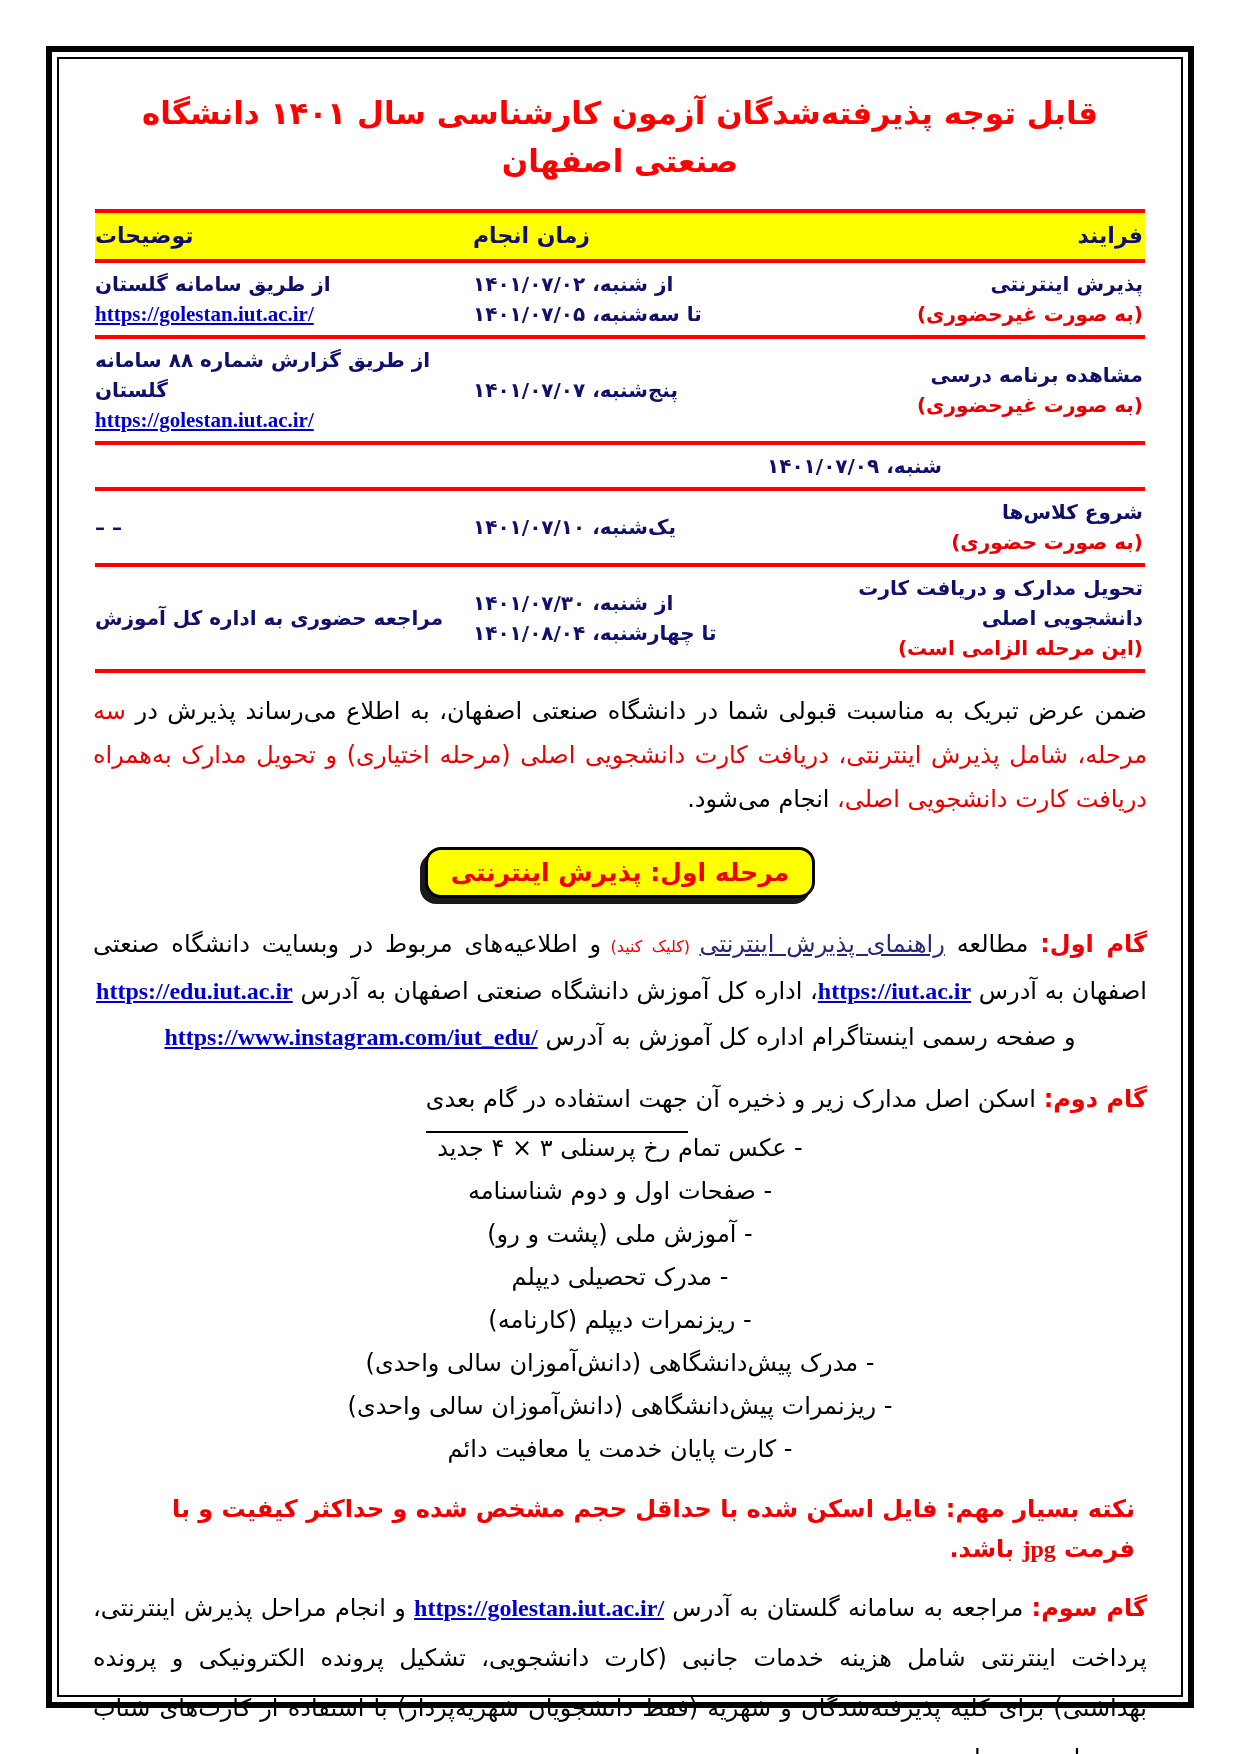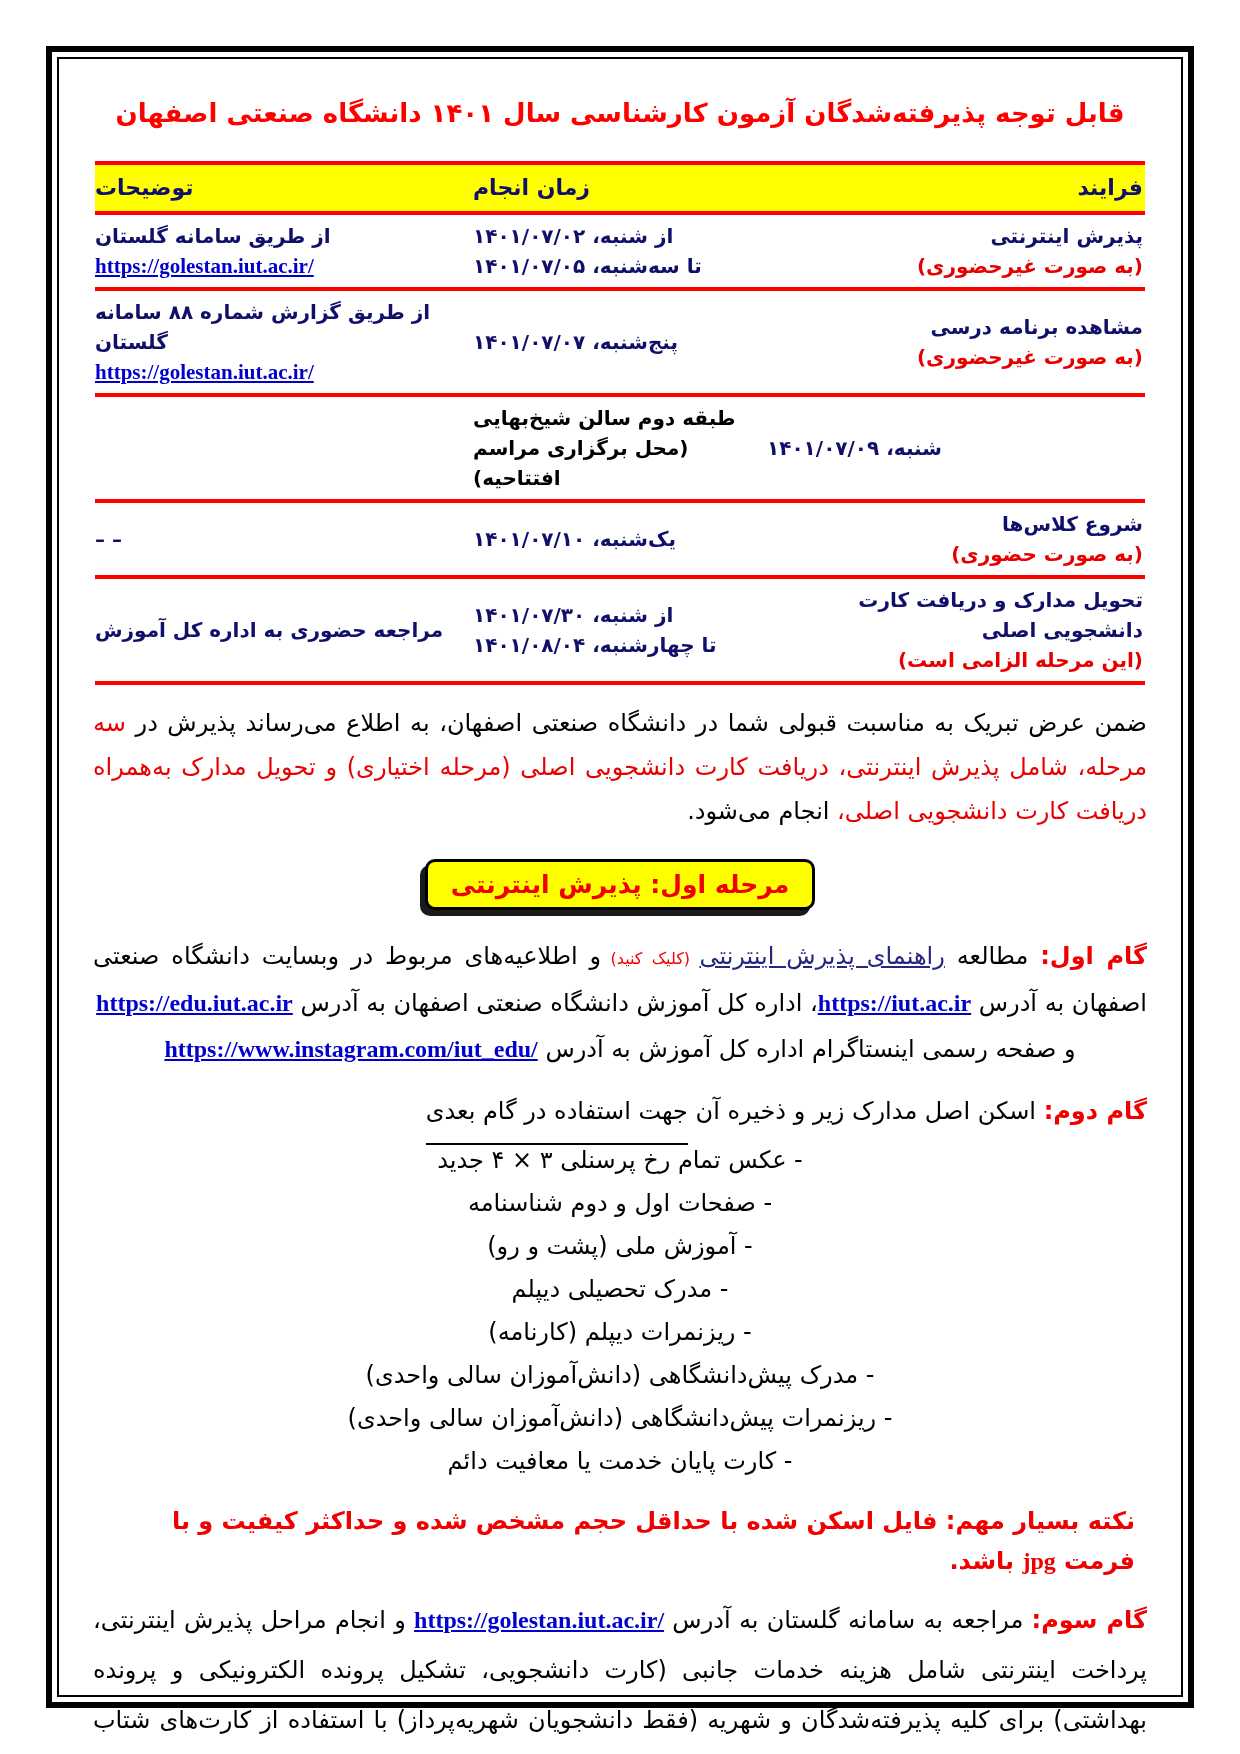--- a/index.html
+++ b/index.html
@@ -11,21 +11,21 @@
     position:absolute; top:46px; left:46px; right:46px; bottom:46px;
     border:6px solid #000;
   }
   .frame-inner {
     position:absolute; top:5px; left:5px; right:5px; bottom:5px;
     border:2px solid #000; box-sizing:border-box;
     padding:14px 34px 0 34px; direction:rtl;
   }
   .title {
     margin:16px 0 24px 0; text-align:center;
-    font-size:26px; font-weight:bold; color:#ff0000; line-height:48px;
+    font-size:31px; font-weight:bold; color:#ff0000; line-height:48px;
   }
   
   .sched { margin:0 2px; }
   .thead {
     display:grid; grid-template-columns:36% 28% 36%;
     background:#ffff00; border-top:4px solid #ff0000; border-bottom:4px solid #ff0000;
     padding:8px 0; align-items:center;
   }
   .th { color:#10106a; font-weight:bold; font-size:22px; line-height:30px; }
   .trow {
@@ -47,21 +47,21 @@
   .red-seg { color:#e80000; }
   .step-label { color:#f00000; font-weight:bold; }
   .doc-link {
     color:#0000cf; font-family:"Liberation Serif", serif; font-weight:bold;
     text-decoration:underline; direction:ltr; unicode-bidi:embed; cursor:pointer;
   }
   .guide-link { color:#26267d; text-decoration:underline; cursor:pointer; }
   .click-hint { color:#f00000; font-size:16px; }
   .badge {
     display:table; margin:26px auto 24px auto; background:#ffff00;
-    border:3px solid #000; border-radius:10px; padding:8px 23px;
+    border:3px solid #000; border-radius:16px; padding:8px 23px;
     color:#f00000; font-weight:bold; font-size:25px;
     box-shadow:-5px 6px 0 #1a1a1a;
   }
   .center-line { text-align:center; font-size:24px; line-height:48px; color:#000; }
   .step2-head { font-size:24px; line-height:48px; color:#000; text-align:right; margin:14px 0 4px 0; }
   .ul-seg { border-bottom:2px solid #000; padding-bottom:18px; }
   .doc-list { margin:2px 0 6px 0; }
   .doc-item { text-align:center; font-size:24px; line-height:43px; color:#000; }
   .note {
     margin:18px 12px 2px 0; text-align:right; font-size:24px; line-height:40px;
@@ -112,24 +112,20 @@
           <div class="al-c">
             <div class="cell-main">از طریق گزارش شماره ۸۸ سامانه گلستان</div>
             <a class="tbl-link">https://golestan.iut.ac.ir/</a>
           </div>
         </div>
 
         <div class="trow">
           <div class="al-c">
             <div class="cell-main">شنبه، ۱۴۰۱/۰۷/۰۹</div>
           </div>
-          <div class="al-c">
-            <div class="cell-dark">طبقه دوم سالن شیخ‌بهایی</div>
-            <div class="cell-dark">(محل برگزاری مراسم افتتاحیه)</div>
-          </div>
         </div>
 
         <div class="trow">
           <div class="al-r">
             <div class="cell-main">شروع کلاس‌ها</div>
             <div class="cell-red">(به صورت حضوری)</div>
           </div>
           <div class="al-c">
             <div class="cell-main">یک‌شنبه، ۱۴۰۱/۰۷/۱۰</div>
           </div>

